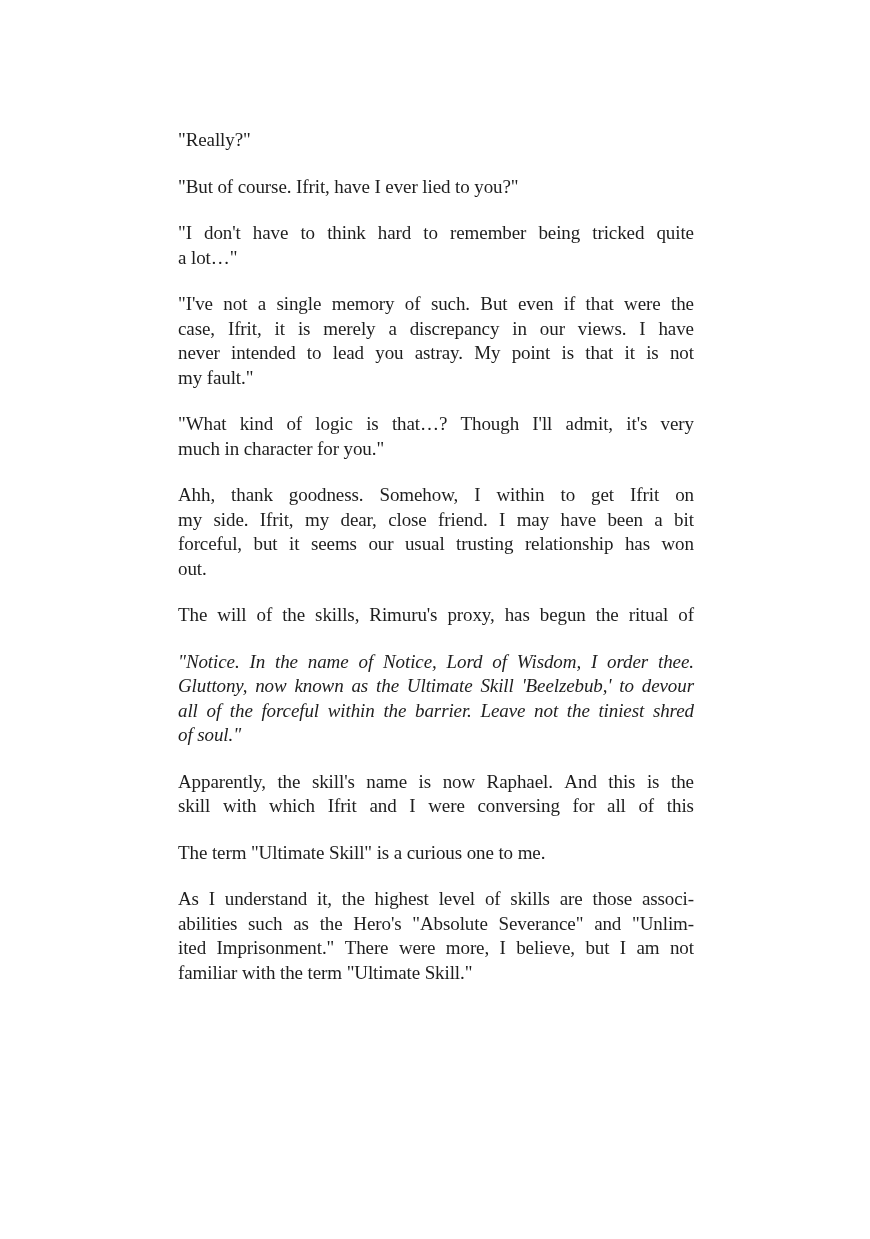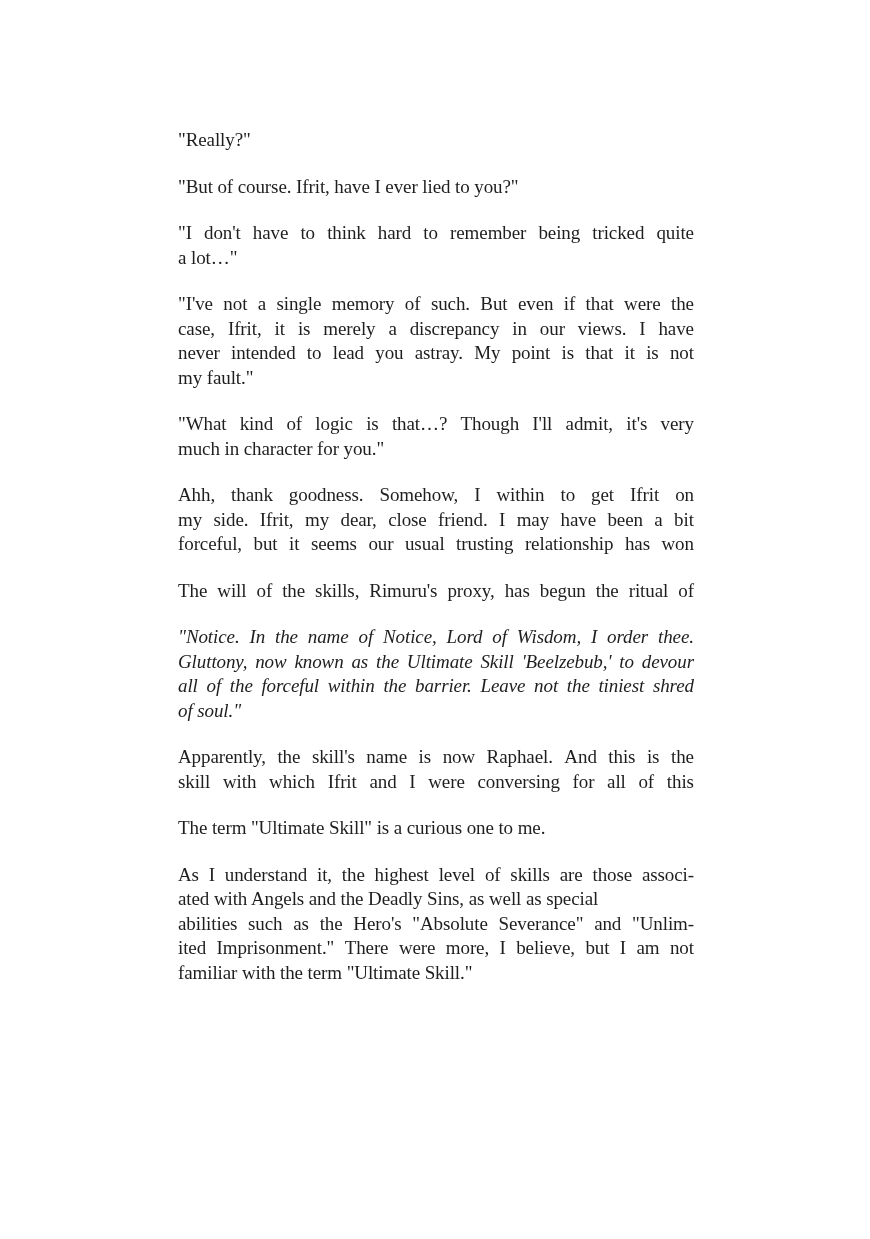--- a/index.html
+++ b/index.html
@@ -169,20 +169,21 @@
           <span>but</span>
           <span>it</span>
           <span>seems</span>
           <span>our</span>
           <span>usual</span>
           <span>trusting</span>
           <span>relationship</span>
           <span>has</span>
           <span>won</span>
         </div>
+        <div class="line">out.</div>
       </div>
       <div class="para">
         <div class="line stretch">
           <span>The</span>
           <span>will</span>
           <span>of</span>
           <span>the</span>
           <span>skills,</span>
           <span>Rimuru's</span>
           <span>proxy,</span>
@@ -276,21 +277,20 @@
           <span>it,</span>
           <span>the</span>
           <span>highest</span>
           <span>level</span>
           <span>of</span>
           <span>skills</span>
           <span>are</span>
           <span>those</span>
           <span>associ-</span>
         </div>
-        <div class="line">ated with Angels and the Deadly Sins, as well as special</div>
         <div class="line stretch">
           <span>abilities</span>
           <span>such</span>
           <span>as</span>
           <span>the</span>
           <span>Hero's</span>
           <span>"Absolute</span>
           <span>Severance"</span>
           <span>and</span>
           <span>"Unlim-</span>

